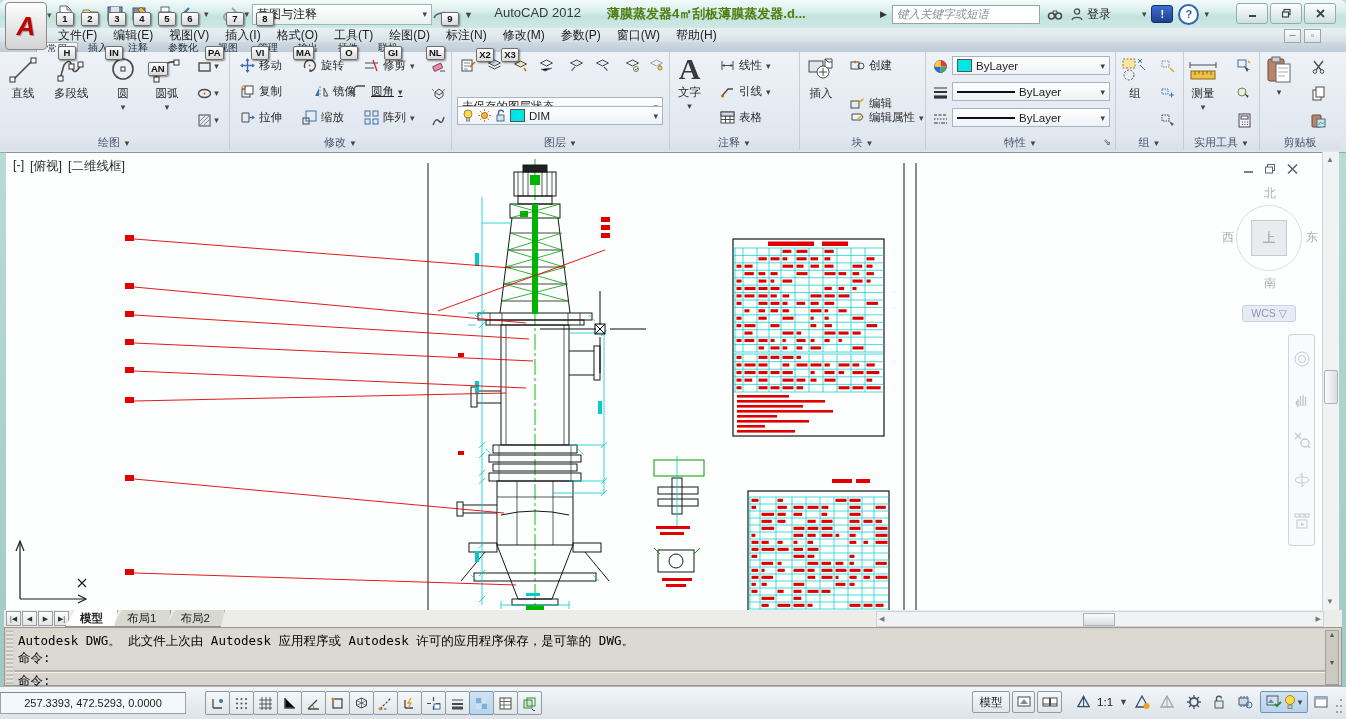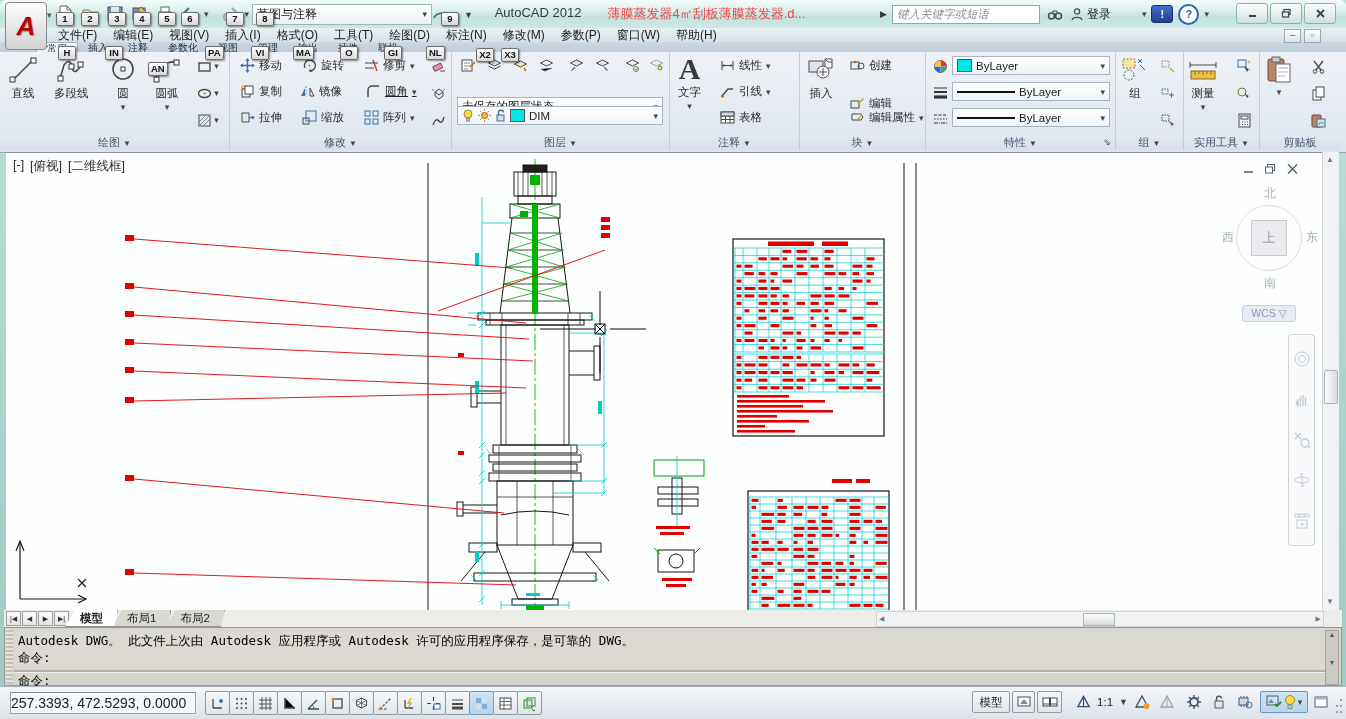--- a/index.html
+++ b/index.html
@@ -19,21 +19,21 @@
   .logo-caret{left:47px;top:10px;font-size:9px;color:#555;}
   .qat{left:54px;top:3px;height:22px;display:flex;gap:3px;align-items:center;}
   .qbtn{width:22px;height:20px;display:flex;align-items:center;justify-content:center;border-radius:2px;}
   .qbtn svg{width:18px;height:18px;}
   .qsep{width:5px;}
   .ws{left:252px;top:4px;height:20px;display:flex;align-items:center;}
   .wsbox{width:170px;height:19px;background:linear-gradient(#ffffff,#e9f2f1);
     border:1px solid #9ab8b4;display:flex;align-items:center;padding:0 4px;justify-content:space-between;}
   .caret{font-size:9px;color:#444;}
   .title-center{left:470px;top:5px;width:360px;display:flex;gap:26px;justify-content:center;color:#3a3a3a;font-size:13px;}
-  .title-doc{font-weight:normal;color:#ef4444;}
+  .title-doc{font-weight:bold;color:#4d7c0f;}
   .infocenter{left:880px;top:4px;height:20px;display:flex;align-items:center;gap:5px;}
   .ic-toggle{font-size:9px;color:#333;}
   .ic-input{width:138px;height:17px;border:1px solid #93a8a5;font-style:italic;font-size:11.5px;color:#555;padding:0 4px;background:#fff;}
   .ic-input::placeholder{color:#8a8f94;font-style:italic;}
   .icbtn{width:20px;height:18px;display:flex;align-items:center;justify-content:center;}
   .icbtn svg{width:16px;height:16px;}
   .signin{display:flex;align-items:center;gap:3px;}
   .xch{width:20px;height:16px;background:linear-gradient(#3f6fd0,#20408f);border:1px solid #16306e;border-radius:3px;
     color:#fff;font-weight:bold;font-size:11px;display:flex;align-items:center;justify-content:center;}
   .help{width:17px;height:17px;border-radius:50%;border:2px solid #2f66b0;color:#2f66b0;font-weight:bold;
@@ -121,22 +121,22 @@
     font-family:"DejaVu Sans Mono","Liberation Mono",monospace;font-size:12.5px;color:#000;
     padding:2px 4px;box-sizing:border-box;line-height:17px;}
   .cmdsplit{position:absolute;left:9px;top:42px;right:16px;height:2px;background:#b6b2aa;border-bottom:1px solid #f4f2ee;}
   .cmdin{position:absolute;left:9px;top:45px;right:16px;height:13px;
     font-family:"DejaVu Sans Mono","Liberation Mono",monospace;font-size:12.5px;color:#000;padding:0 4px;}
   .cmdsb{position:absolute;right:2px;top:2px;width:12px;height:53px;background:#ccc9c2;border:1px solid #a6a29a;
     font-size:7px;color:#555;text-align:center;}
   
   .status{left:0;top:686px;width:1346px;height:33px;background:linear-gradient(#f3f6f9,#dbe2e9);
     border-top:1px solid #a9b3bd;}
-  .coords{left:10px;top:5px;width:184px;height:20px;background:#f4f8fa;border:1px solid #98a3ac;
-    border-top-color:#7d8890;font-size:14px;color:#222;line-height:20px;}
+  .coords{left:0;top:5px;width:184px;height:20px;background:#f4f8fa;border:1px solid #98a3ac;
+    border-top-color:#7d8890;font-size:11px;color:#222;text-align:center;line-height:20px;}
   .tg{position:absolute;top:4px;width:23px;height:22px;background:linear-gradient(#f5f8fa,#dfe6ea);
     border:1px solid #8f9aa3;border-radius:2px;display:flex;align-items:center;justify-content:center;}
   .tg svg{width:15px;height:15px;}
   .tg.pressed{background:linear-gradient(#cfe3f3,#b8d4ea);border-color:#6f94b5;}
   .rstat{position:absolute;top:4px;height:22px;display:flex;align-items:center;justify-content:center;
     background:linear-gradient(#f5f8fa,#dfe6ea);border:1px solid #8f9aa3;border-radius:2px;box-sizing:border-box;}
   .rstat.flat{background:none;border:none;}
   .rstat.pressed{background:linear-gradient(#cfe3f3,#b8d4ea);border-color:#6f94b5;}
   .rstat svg{width:16px;height:16px;}
   .mtext{font-size:11.5px;color:#222;padding:0 6px;}
@@ -405,29 +405,29 @@
         <span class="caret">▾</span>
       </div>
     <div class="rrow" style="left:10px;top:32px;">
         <svg viewBox="0 0 15 15">
           <rect x="2" y="5" width="8" height="8" fill="#e8eef6" stroke="#4a4a4a"></rect>
           <rect x="5" y="2" width="8" height="8" fill="#fff" stroke="#4a4a4a"></rect>
           <circle cx="3.5" cy="3.5" r="1.5" fill="none" stroke="#c60"></circle>
         </svg>
         <span class="lbl">复制</span>
       </div>
-    <div class="rrow" style="left:70px;top:32px;">
+    <div class="rrow" style="left:84px;top:32px;">
         <svg viewBox="0 0 15 15">
           <path d="M6 2v11" stroke="#888" stroke-dasharray="2 1.5"></path>
           <path d="M1 12L5 4v8z" fill="#3f6fa8"></path>
           <path d="M14 12L10 4v8z" fill="none" stroke="#4a4a4a"></path>
         </svg>
         <span class="lbl">镜像</span>
       </div>
-    <div class="rrow" style="left:136px;top:32px;text-decoration:underline;">
+    <div class="rrow" style="left:122px;top:32px;text-decoration:underline;">
         <svg viewBox="0 0 15 15">
           <path d="M2 13V6A4 4 0 0 1 6 2h7" fill="none" stroke="#4a4a4a" stroke-width="1.5"></path>
         </svg>
         <span class="lbl">圆角</span>
         <span class="caret">▾</span>
       </div>
     <div class="rrow" style="left:10px;top:58px;">
         <svg viewBox="0 0 15 15">
           <path d="M2 3h7v9H2z" fill="none" stroke="#4a4a4a"></path>
           <path d="M9 7.5h5" stroke="#3f6fa8" stroke-width="1.4"></path>

